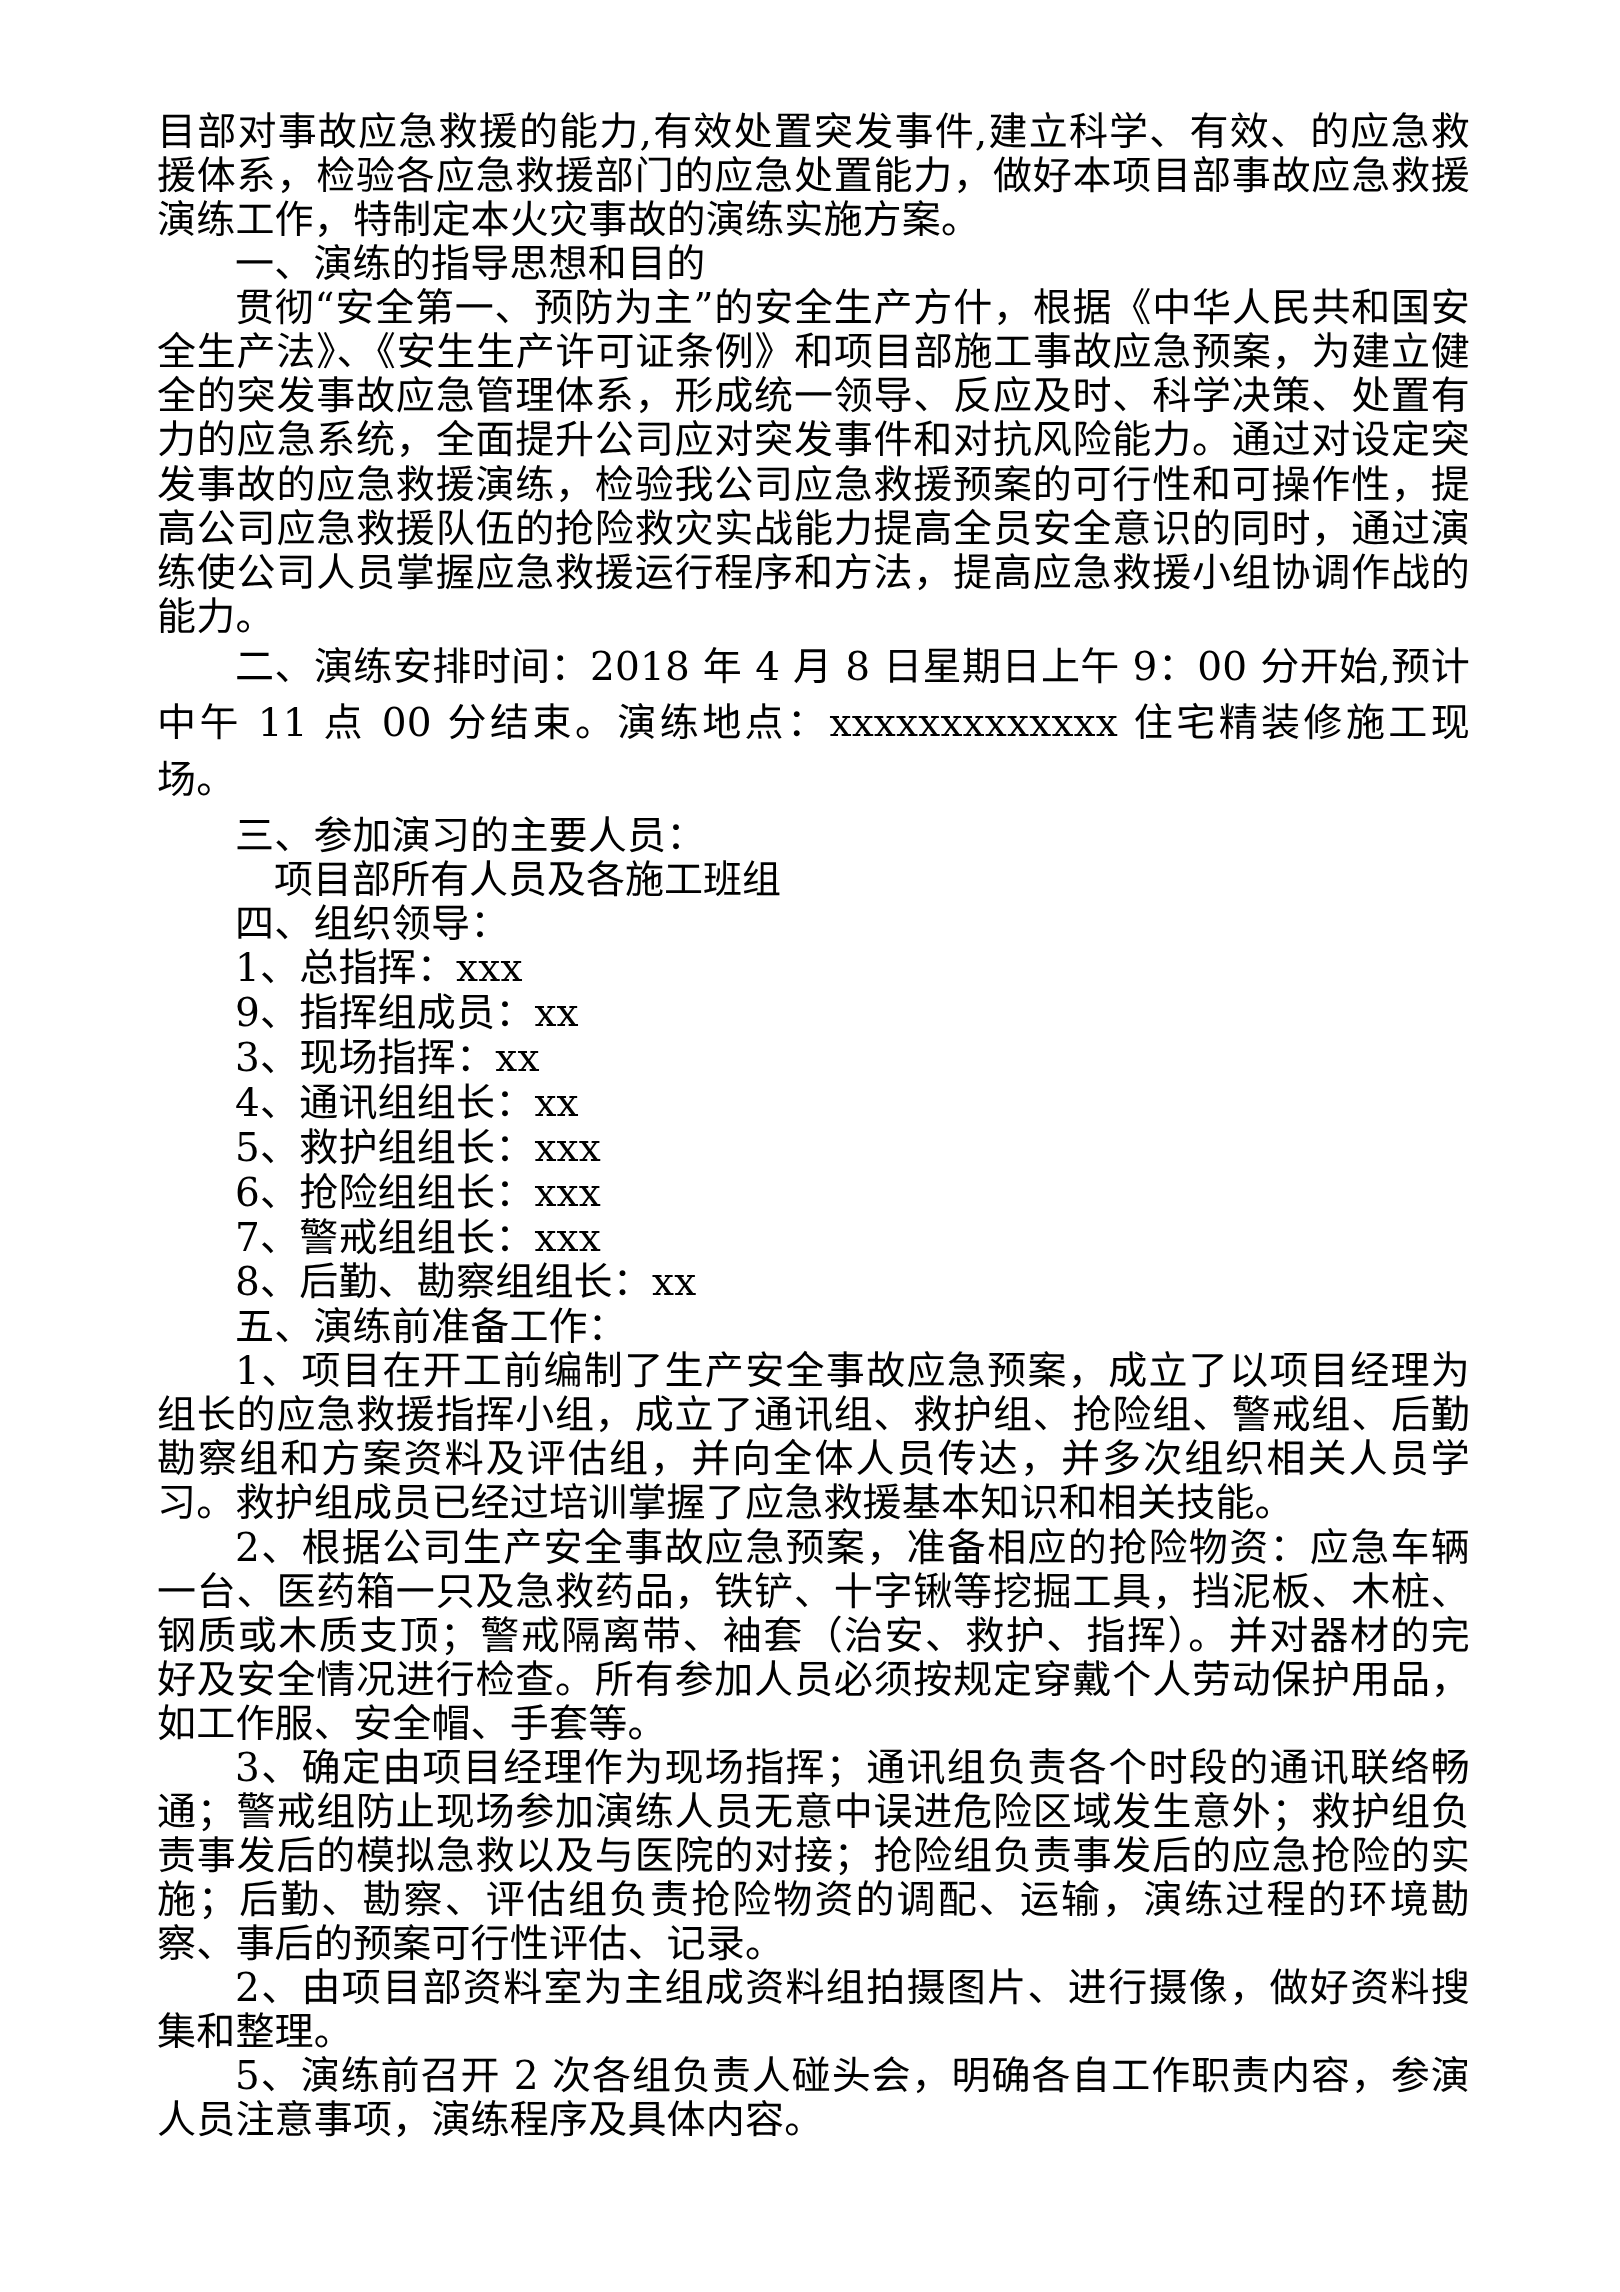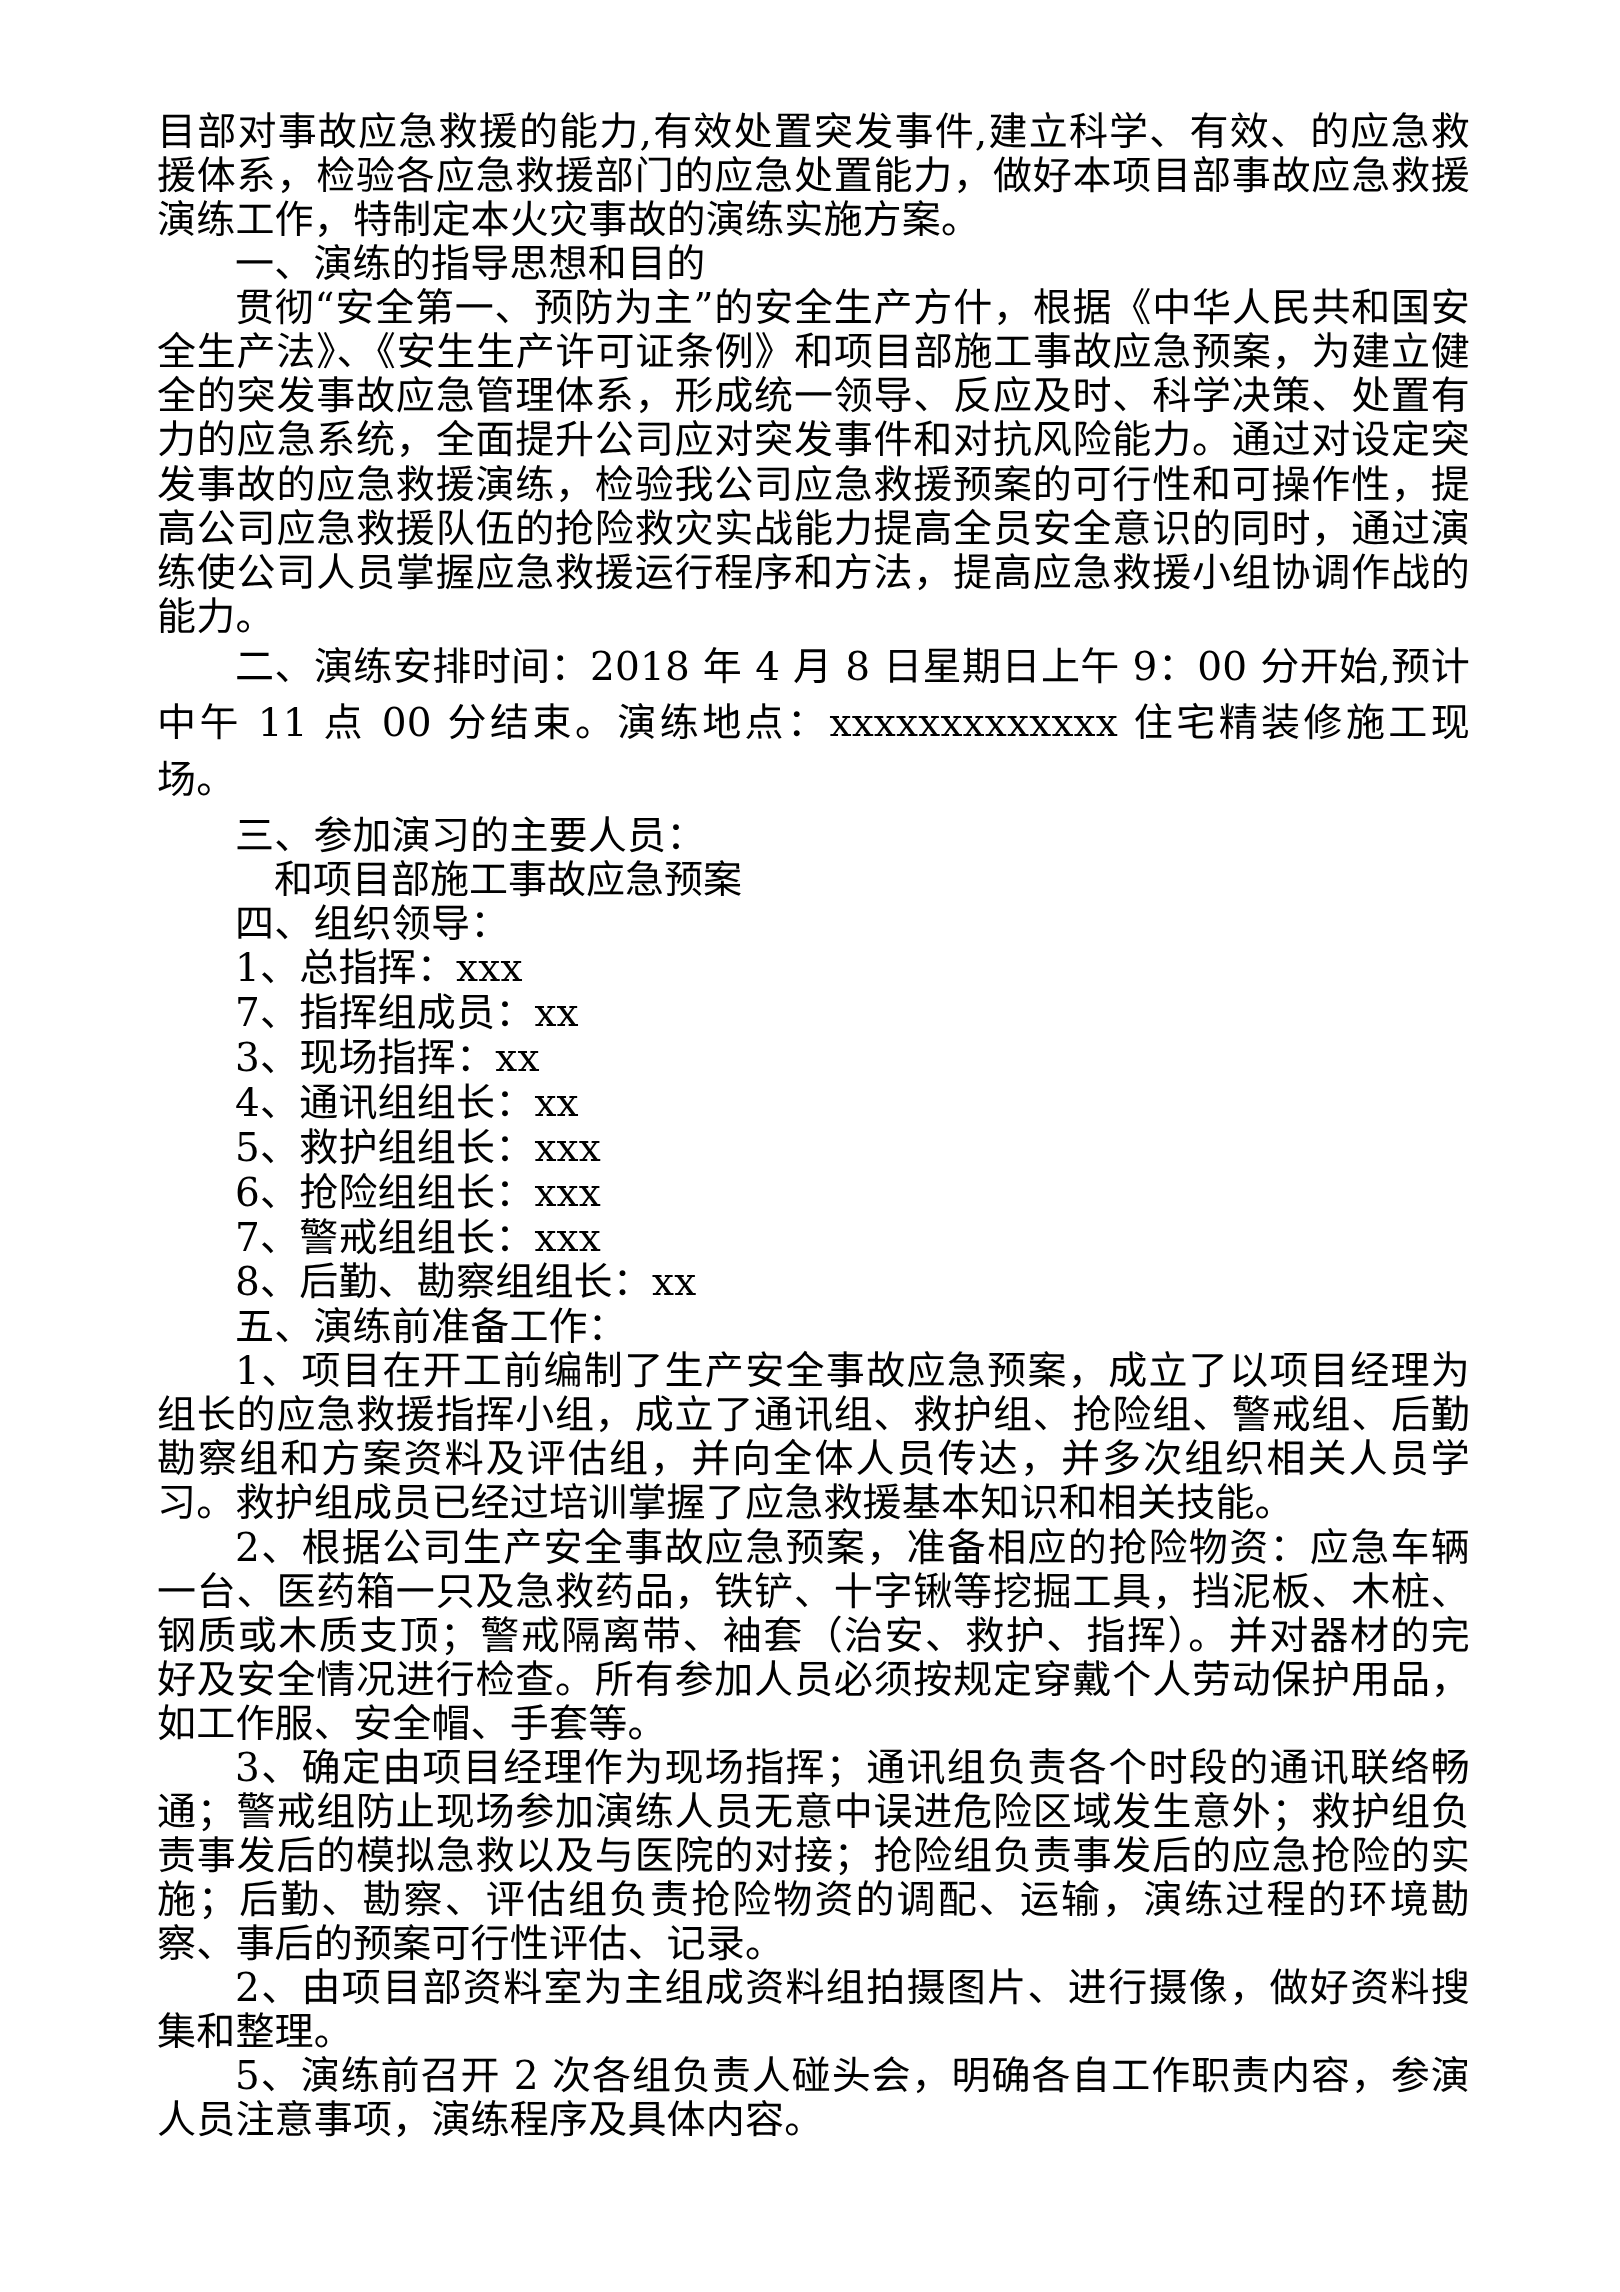--- a/index.html
+++ b/index.html
@@ -99,26 +99,26 @@
     <p class="heading">一、演练的指导思想和目的</p>
 
     <p class="indent">贯彻“安全第一、预防为主”的安全生产方什，根据《中华人民共和国安全生产法》、《安生生产许可证条例》和项目部施工事故应急预案，为建立健全的突发事故应急管理体系，形成统一领导、反应及时、科学决策、处置有力的应急系统，全面提升公司应对突发事件和对抗风险能力。通过对设定突发事故的应急救援演练，检验我公司应急救援预案的可行性和可操作性，提高公司应急救援队伍的抢险救灾实战能力提高全员安全意识的同时，通过演练使公司人员掌握应急救援运行程序和方法，提高应急救援小组协调作战的能力。</p>
 
     <p class="loose">二、演练安排时间：2018 年 4 月 8 日星期日上午 9：00 分开始,预计中午 11 点 00 分结束。演练地点：xxxxxxxxxxxxx 住宅精装修施工现场。</p>
 
     <div class="gap-sm"></div>
 
     <p class="heading">三、参加演习的主要人员：</p>
 
-    <p class="subline">和项目部施工事故应急预案</p>
+    <p class="subline">项目部所有人员及各施工班组</p>
 
     <p class="heading">四、组织领导：</p>
 
     <p class="roster">1、总指挥：xxx</p>
-    <p class="roster">7、指挥组成员：xx</p>
+    <p class="roster">9、指挥组成员：xx</p>
     <p class="roster">3、现场指挥：xx</p>
     <p class="roster">4、通讯组组长：xx</p>
     <p class="roster">5、救护组组长：xxx</p>
     <p class="roster">6、抢险组组长：xxx</p>
     <p class="roster">7、警戒组组长：xxx</p>
     <p class="roster">8、后勤、勘察组组长：xx</p>
 
     <p class="heading">五、演练前准备工作：</p>
 
     <p class="indent">1、项目在开工前编制了生产安全事故应急预案，成立了以项目经理为组长的应急救援指挥小组，成立了通讯组、救护组、抢险组、警戒组、后勤勘察组和方案资料及评估组，并向全体人员传达，并多次组织相关人员学习。救护组成员已经过培训掌握了应急救援基本知识和相关技能。</p>

